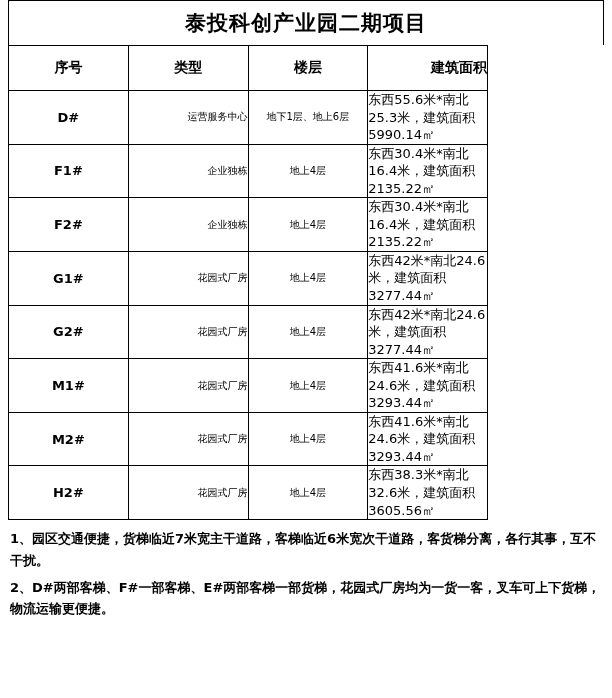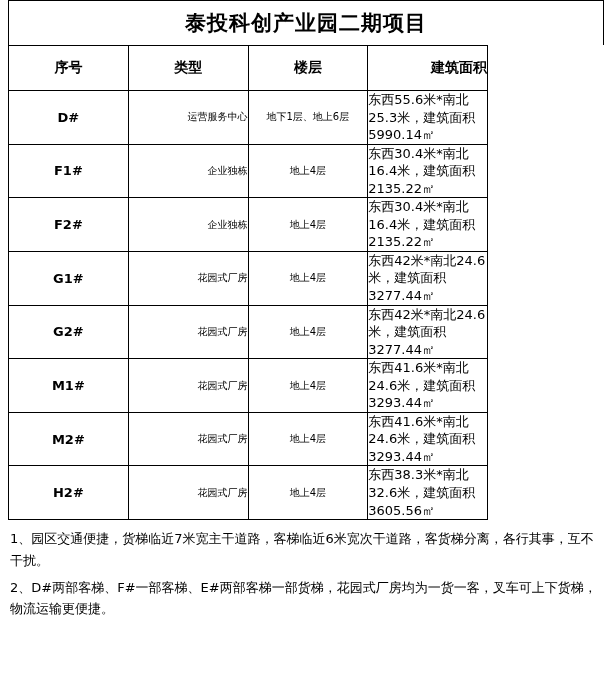--- a/index.html
+++ b/index.html
@@ -84,20 +84,21 @@
     height: 48px;
   }
   .notes {
     margin: 8px 10px 0 10px;
     font-size: 13px;
     line-height: 1.65;
     font-family: "DejaVu Sans", sans-serif;
   }
   .notes p {
     margin: 0 0 6px 0;
+    font-weight: bold;
   }
 </style>
 </head>
 <body>
 
 <div class="page">
 
   <div class="title-box">
     <div class="title-text">泰投科创产业园二期项目</div>
   </div>

